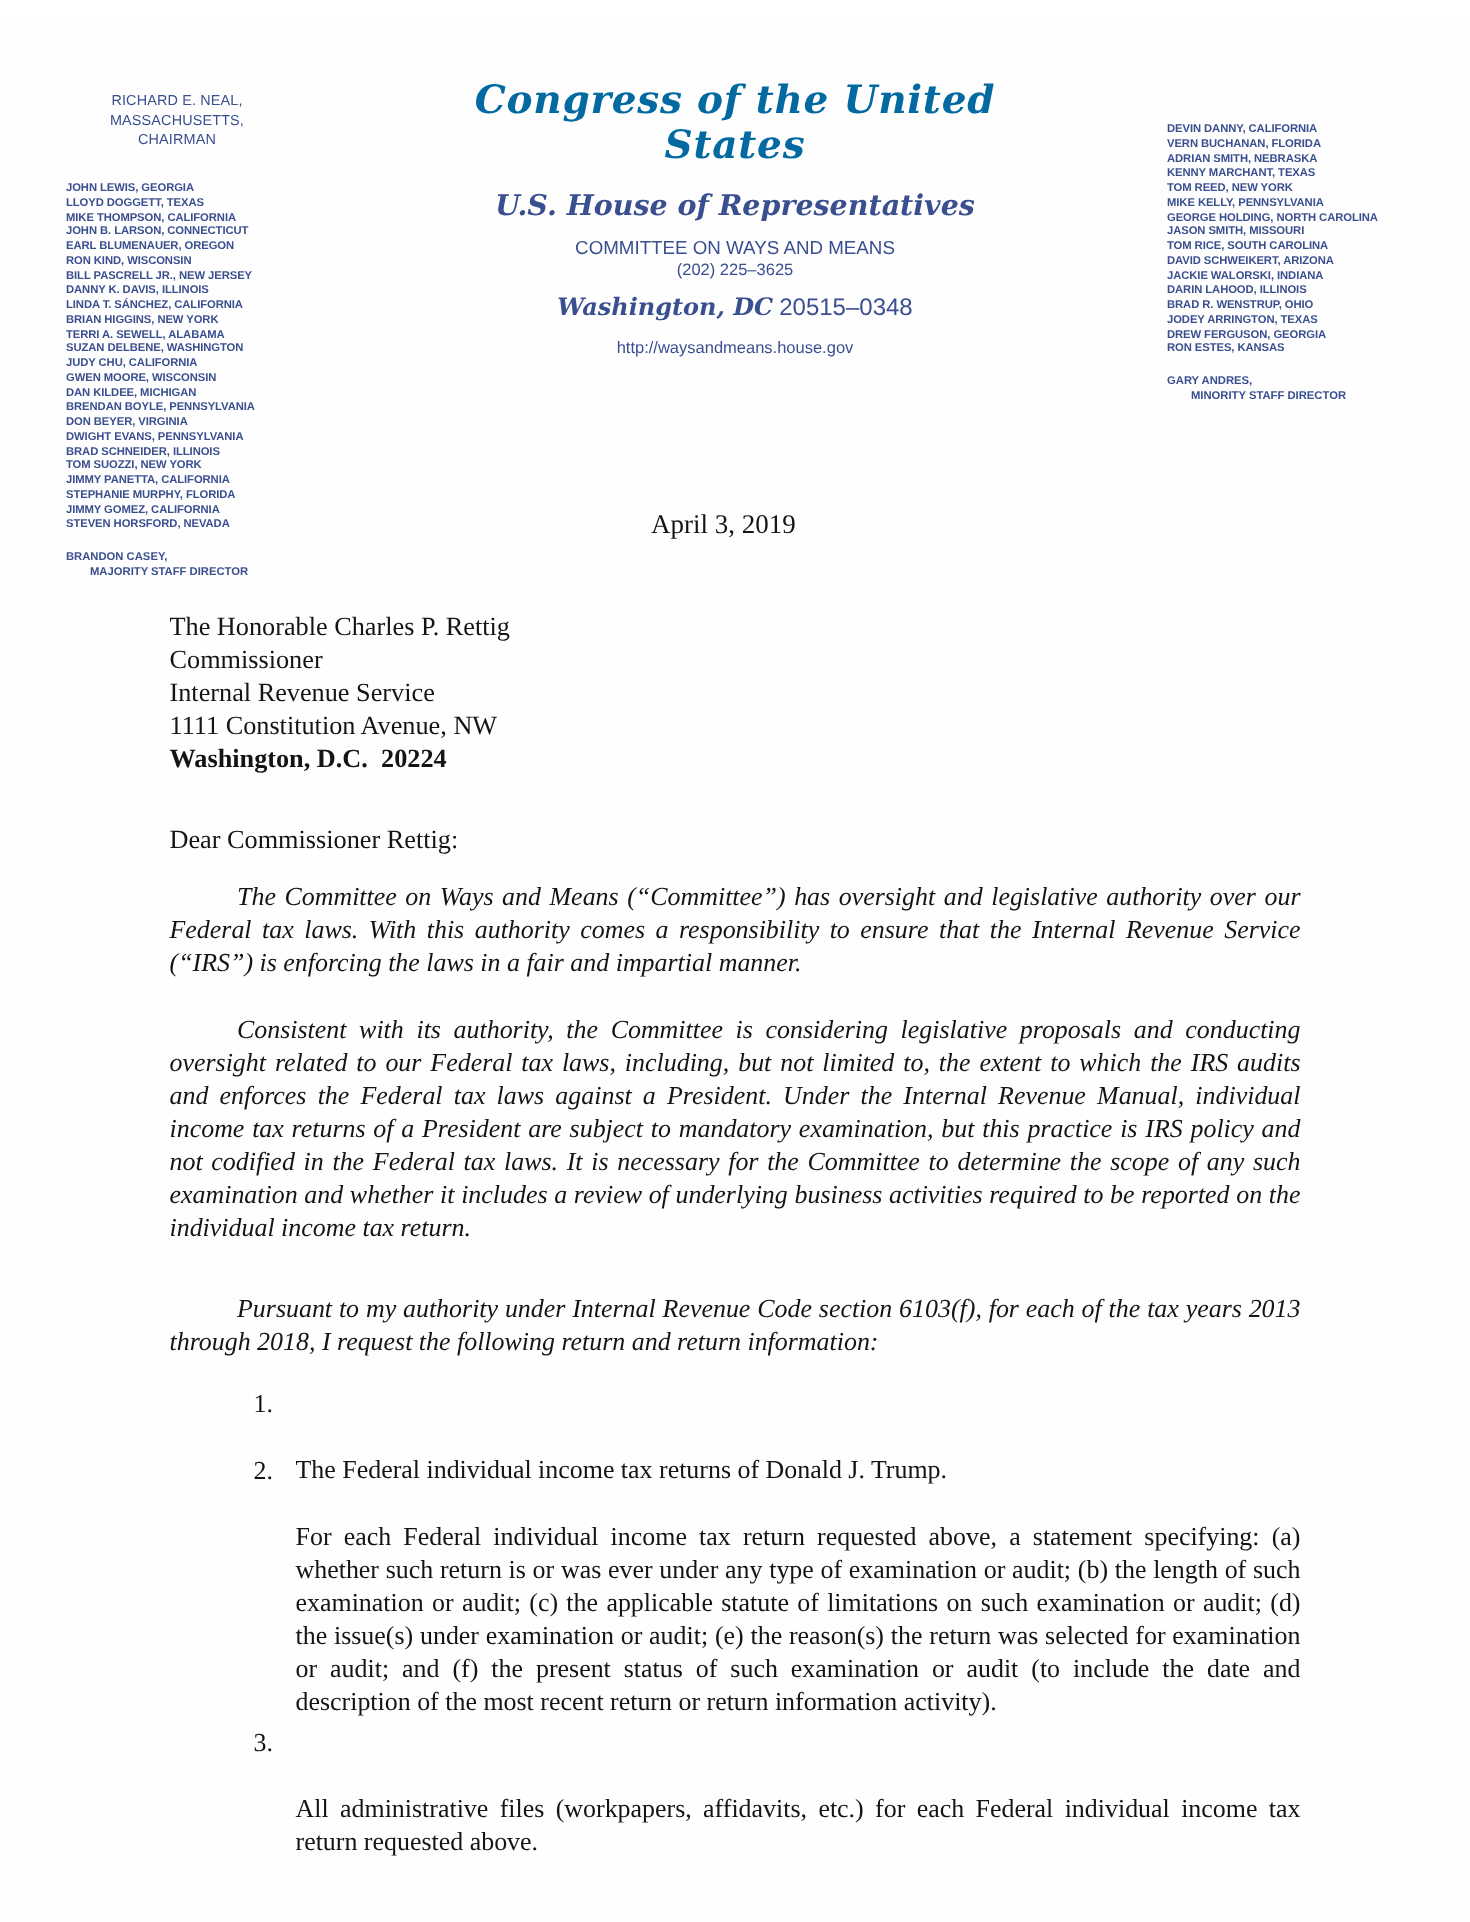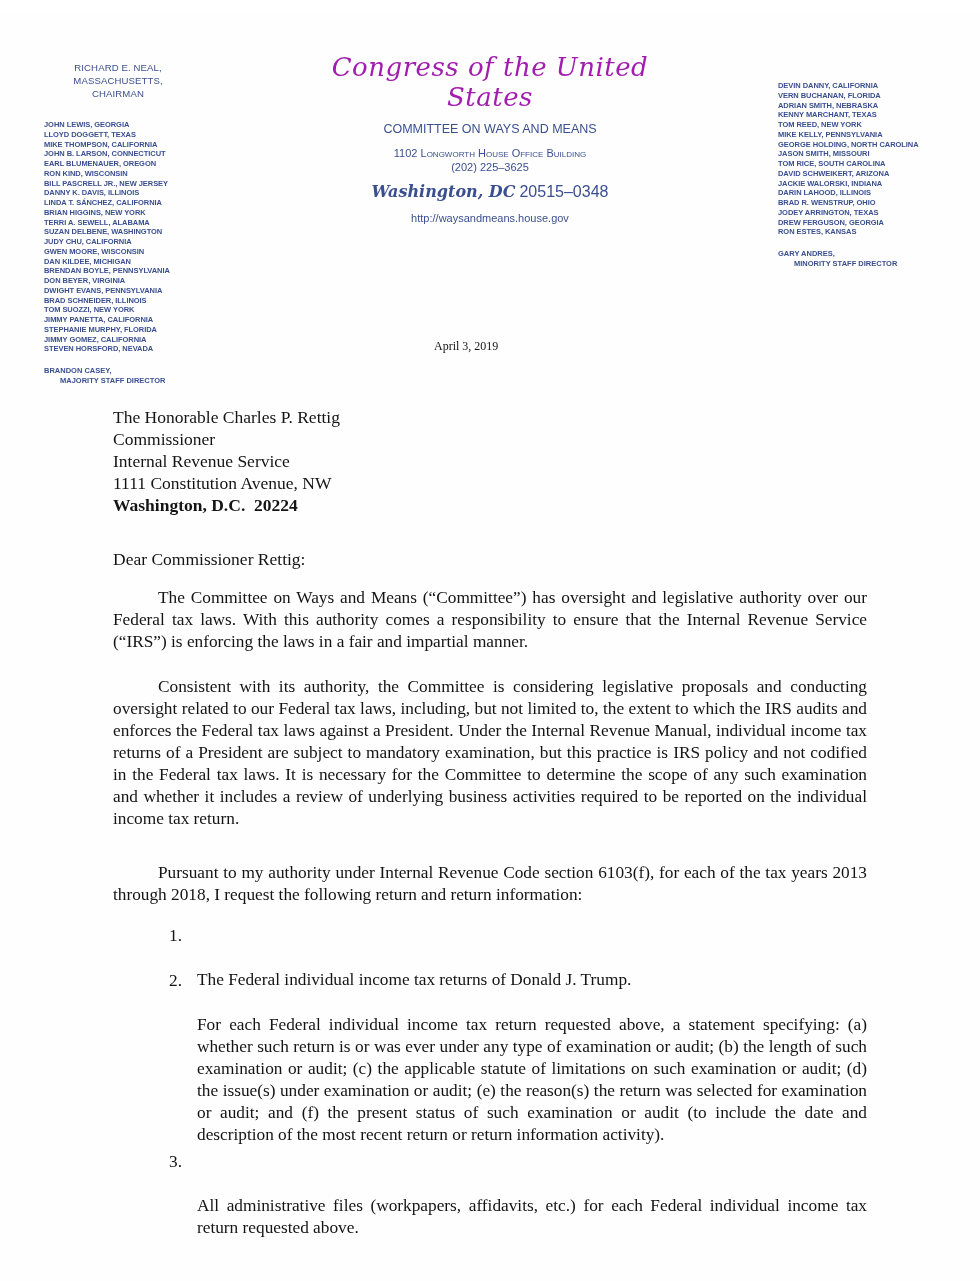--- a/index.html
+++ b/index.html
@@ -15,36 +15,36 @@
   .roster-head { text-align: center; font-size: 9.6px; line-height: 13px; letter-spacing: 0.1px; }
   .left-roster .roster-head { width: 148px; margin-left: 0; }
   .right-roster .roster-head { width: 150px; margin-left: 2px; }
   .roster-list { margin-top: 20px; font-size: 7.5px; line-height: 9.75px; font-weight: bold; letter-spacing: -0.05px; }
   .roster-list div { white-space: nowrap; }
   .staff { margin-top: 12px; font-size: 7.5px; line-height: 10px; font-weight: bold; }
   .staff .title { padding-left: 16px; }
 
   
   .center-head { position: absolute; left: 290px; top: 40px; width: 400px; text-align: center; }
-  .gothic-1 { font-family: "DejaVu Serif", serif; font-weight: normal; font-size: 26px; line-height: 30px; letter-spacing: 0.5px; font-style: italic; color: #a21caf; }
+  .gothic-1 { font-family: "DejaVu Serif", serif; font-weight: bold; font-size: 26px; line-height: 30px; letter-spacing: 0.5px; font-style: italic; color: #0369a1; }
   .gothic-2 { font-family: "DejaVu Serif", serif; font-weight: bold; font-size: 19px; line-height: 22px; margin-top: 14px; font-style: italic; color: #3a4f8f; }
   .committee { font-size: 12.5px; margin-top: 9px; line-height: 16px; }
   .address { font-size: 11px; margin-top: 9px; line-height: 14px; font-variant: small-caps; }
   .phone { font-size: 11px; line-height: 14px; }
   .city { margin-top: 8px; font-size: 16px; line-height: 20px; }
   .city .g { font-family: "DejaVu Serif", serif; font-weight: bold; font-style: italic; }
   .city .z { font-family: "Liberation Sans", sans-serif; }
   .url { font-size: 11px; margin-top: 9px; line-height: 14px; }
 
   
   .letter { position: absolute; left: 113px; top: 0; width: 754px; color: #141414; font-family: "Liberation Serif", serif; font-size: 17.3px; }
-  .date { position: absolute; left: 321px; top: 327px; font-size: 12px; }
+  .date { position: absolute; left: 321px; top: 327px; font-size: 18px; }
   .recipient { position: absolute; left: 0; top: 394px; line-height: 22px; font-size: 17.5px; }
   .salutation { position: absolute; left: 0; top: 537px; font-size: 17.5px; text-align: right; }
-  .para { position: absolute; left: 0; width: 754px; text-align: justify; line-height: 22px; text-indent: 45px; }
+  .para { position: absolute; left: 0; width: 754px; text-align: justify; line-height: 22px; text-indent: 45px; font-style: italic; }
   .p1 { top: 575px; }
   .p2 { top: 664px; }
   .p3 { top: 850px; }
   .item { position: absolute; left: 56px; width: 698px; line-height: 22px; text-align: justify; }
   .item .num { position: absolute; left: 0; top: 0; }
   .item .txt { margin-left: 28px; display: block; margin-top: 44px; }
   .i1 { top: 913px; }
   .i2 { top: 958px; }
   .i3 { top: 1139px; }
 </style>
@@ -86,22 +86,22 @@
       <div>STEVEN HORSFORD, NEVADA</div>
     </div>
     <div class="staff">
       <div>BRANDON CASEY,</div>
       <div class="title">MAJORITY STAFF DIRECTOR</div>
     </div>
   </div>
 
   <div class="center-head blue">
     <div class="gothic-1">Congress of the United States</div>
+    <div class="gothic-2">U.S. House of Representatives</div>
     <div class="committee sans">COMMITTEE ON WAYS AND MEANS</div>
-    <div class="address sans">1102 Longworth House Office Building</div>
     <div class="phone sans">(202) 225–3625</div>
     <div class="city">
       <span class="g">Washington, DC</span>
       <span class="z">20515–0348</span>
     </div>
     <div class="url sans">http://waysandmeans.house.gov</div>
   </div>
 
   <div class="right-roster sans blue">
     <div class="roster-list">

